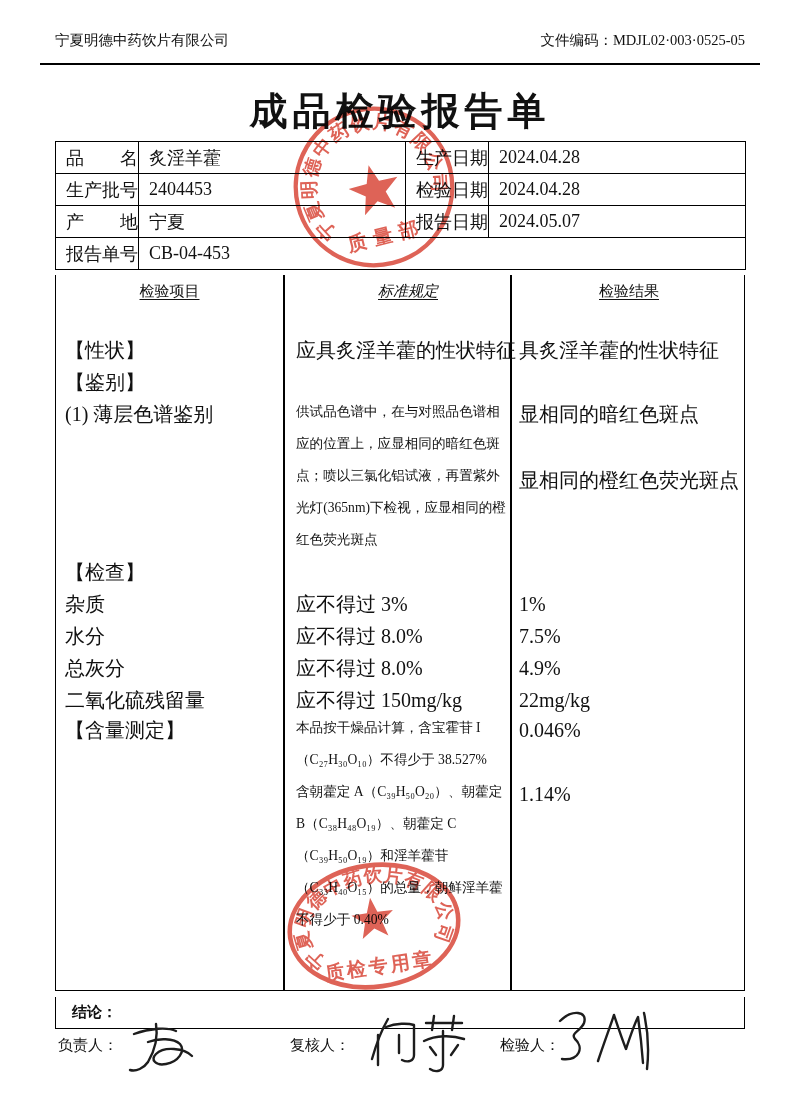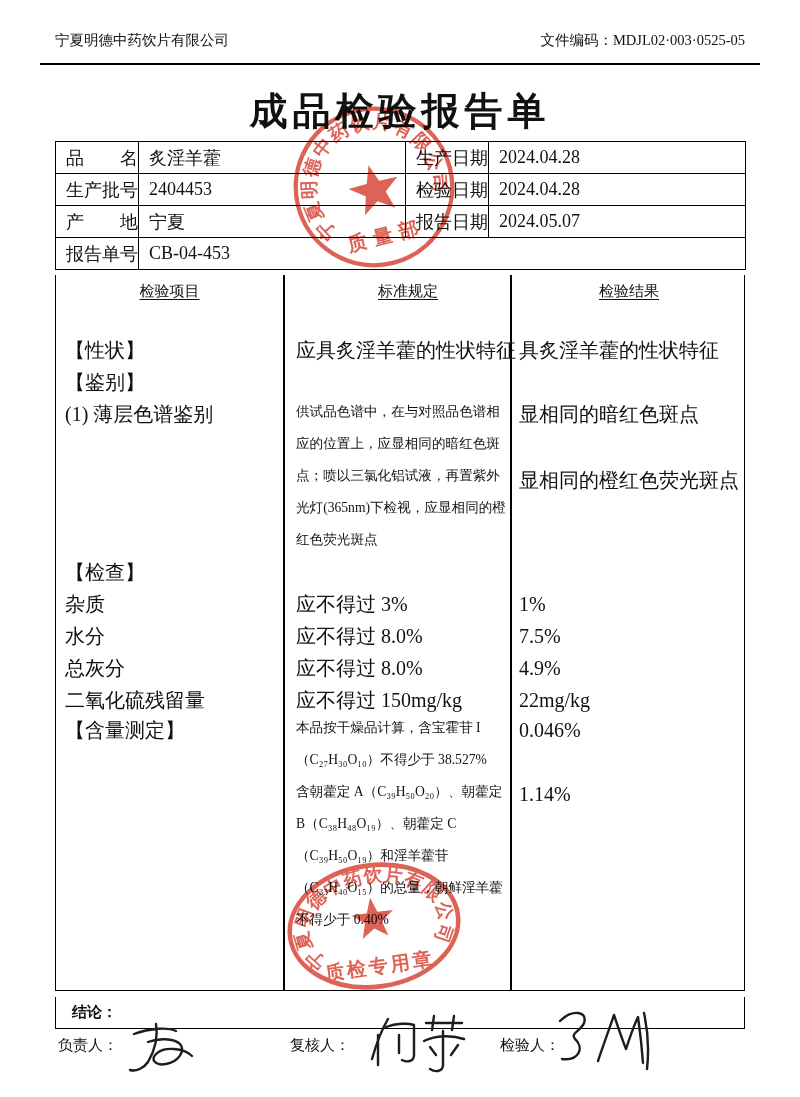--- a/index.html
+++ b/index.html
@@ -14,21 +14,21 @@
   
   table.info{position:absolute;left:55px;top:141px;width:690px;border-collapse:collapse;table-layout:fixed;font-size:18px;border-radius:20px;}
   table.info td{border:1.6px solid #000;height:31px;padding:0 4px 0 10px;overflow:hidden;white-space:nowrap;}
   
   .results{position:absolute;left:55px;top:275px;width:690px;height:716px;box-sizing:border-box;
            border:1.6px solid #000;border-top:none;}
   .vline{position:absolute;top:0;bottom:0;width:1.6px;background:#000;}
   .v1{left:227px;} .v2{left:454px;}
   .colhead{position:absolute;top:7px;text-align:center;font-size:15px;}
   .colhead span{text-decoration:underline;text-underline-offset:3px;}
-  .ch1{left:0;width:227px;} .ch2{left:229px;width:246px;} .ch3{left:456px;width:234px;}
+  .ch1{left:0;width:227px;} .ch2{left:229px;width:246px;font-style:italic;} .ch3{left:456px;width:234px;}
   .line{position:absolute;font-size:20px;line-height:18px;white-space:nowrap;}
   .para{position:absolute;font-size:13.6px;line-height:32px;width:212px;}
   .cx1{left:9px;} .cx2{left:240px;} .cx3{left:463px;}
   
   .concl{position:absolute;left:55px;top:997px;width:690px;height:32px;box-sizing:border-box;
          border:1.6px solid #000;border-top:none;display:flex;align-items:center;font-size:15px;padding-left:16px;}
   .concl b{margin-right:2px;}
   .signlabel{position:absolute;top:1036px;font-size:15px;}
   .sig path{fill:none;stroke:#1d1d1d;stroke-width:2.4;stroke-linecap:round;stroke-linejoin:round;}
   

